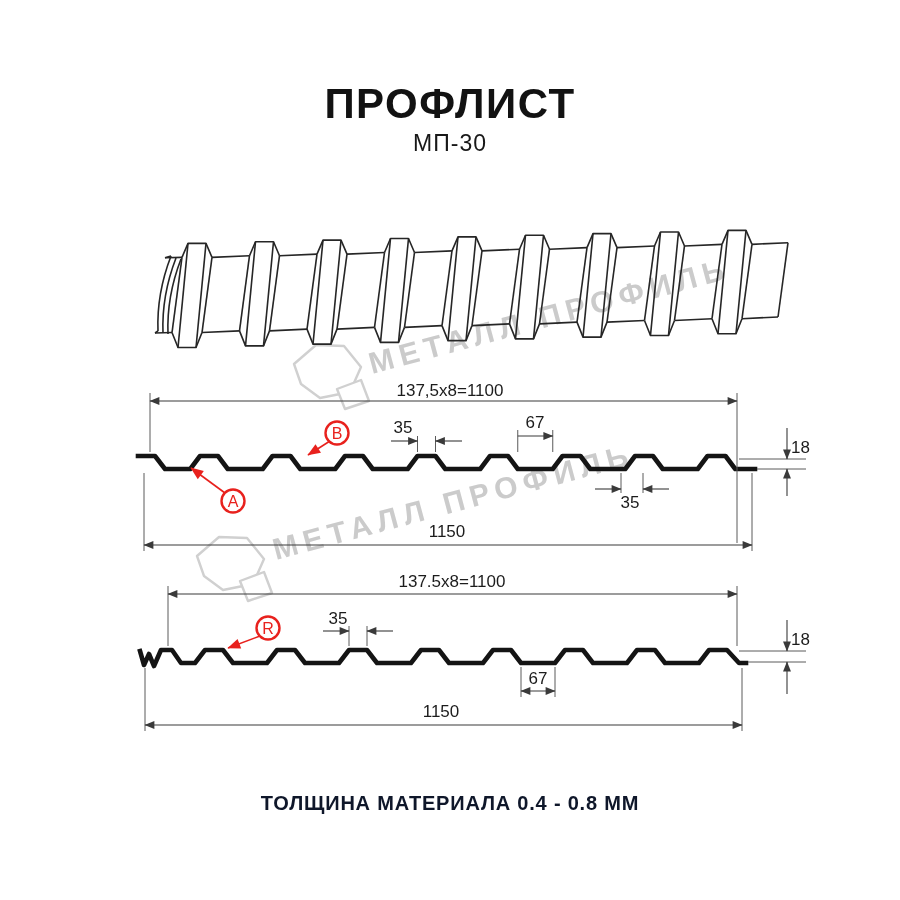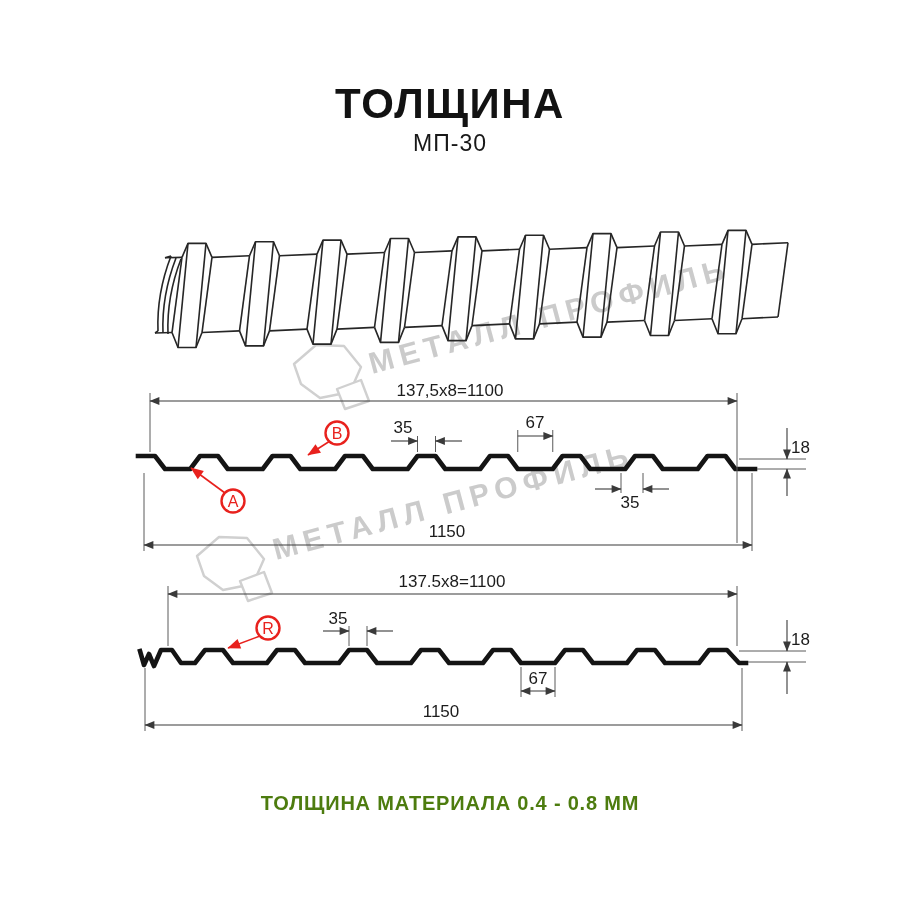--- a/index.html
+++ b/index.html
@@ -3,39 +3,39 @@
 <meta charset="utf-8">
 <style>
   html,body{margin:0;padding:0;background:#fff;}
   .canvas{position:relative;width:900px;height:900px;background:#fff;overflow:hidden;
           font-family:"Liberation Sans",sans-serif;color:#141414;}
   .title{position:absolute;left:0;right:0;top:80px;text-align:center;
          font-size:42px;font-weight:800;letter-spacing:1.5px;color:#121212;}
   .subtitle{position:absolute;left:0;right:0;top:130px;text-align:center;
          font-size:23px;font-weight:500;letter-spacing:1px;color:#181818;}
   .footer{position:absolute;left:0;right:0;top:792px;text-align:center;
-         font-size:20px;font-weight:600;letter-spacing:.8px;color:#4d7c0f;}
+         font-size:20px;font-weight:600;letter-spacing:.8px;color:#0f172a;}
   svg{position:absolute;left:0;top:0;}
   .dimline{stroke:#3a3a3a;stroke-width:1.1;fill:none;}
   .extline{stroke:#5a5a5a;stroke-width:1;fill:none;}
   .profile{stroke:#141414;stroke-width:4.6;fill:none;stroke-linejoin:round;stroke-linecap:square;}
   .sheet{stroke:#262626;stroke-width:1.6;fill:none;stroke-linejoin:round;}
   .dimtext{font-family:"Liberation Sans",sans-serif;font-size:17px;fill:#1c1c1c;}
   .redln{stroke:#e8211d;stroke-width:1.6;fill:none;}
   .redcirc{stroke:#e8211d;stroke-width:2.4;fill:none;}
   .redtext{font-family:"Liberation Sans",sans-serif;font-size:16px;fill:#e8211d;font-weight:500;}
   .wmtext{font-family:"Liberation Sans",sans-serif;font-size:30px;font-weight:bold;fill:#cbcbcb;}
   .wmlogo{stroke:#d0d0d0;stroke-width:2.4;fill:#ffffff;stroke-linejoin:round;}
 </style>
 </head>
 <body>
 
 <div class="canvas">
 
-  <div class="title">ТОЛЩИНА</div>
+  <div class="title">ПРОФЛИСТ</div>
   <div class="subtitle">МП-30</div>
 
   <svg width="900" height="900" viewBox="0 0 900 900">
     <defs>
       <marker id="ab" viewBox="0 0 10 10" refX="9.5" refY="5" markerWidth="11" markerHeight="9" orient="auto-start-reverse">
           <path d="M0,1 L10,5 L0,9 Z" fill="#3a3a3a"></path>
         </marker>
       <marker id="ar" viewBox="0 0 10 10" refX="9.5" refY="5" markerWidth="10" markerHeight="8" orient="auto-start-reverse">
           <path d="M0,1 L10,5 L0,9 Z" fill="#e8211d"></path>
         </marker>

